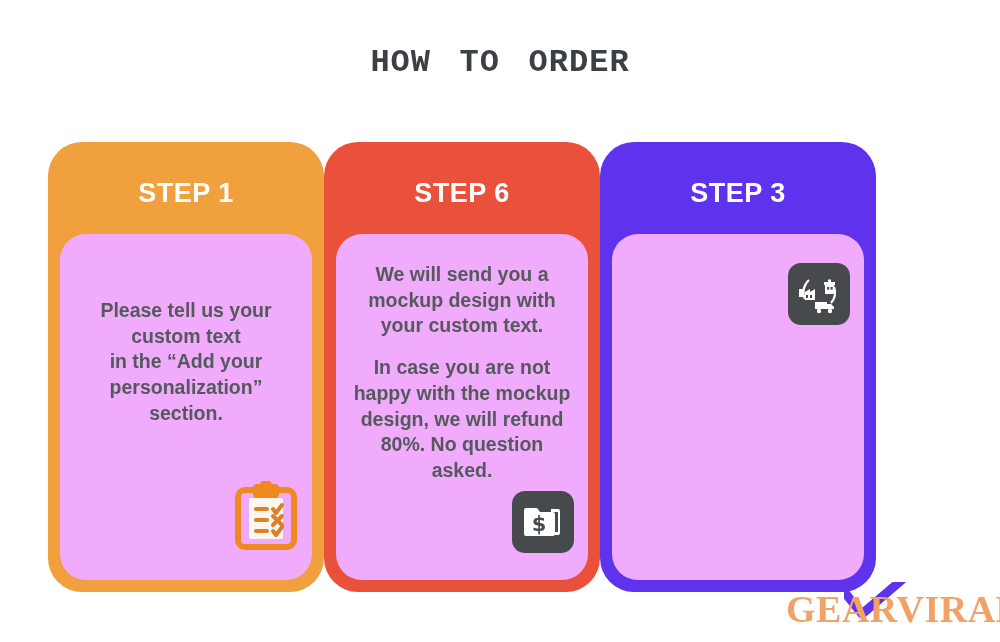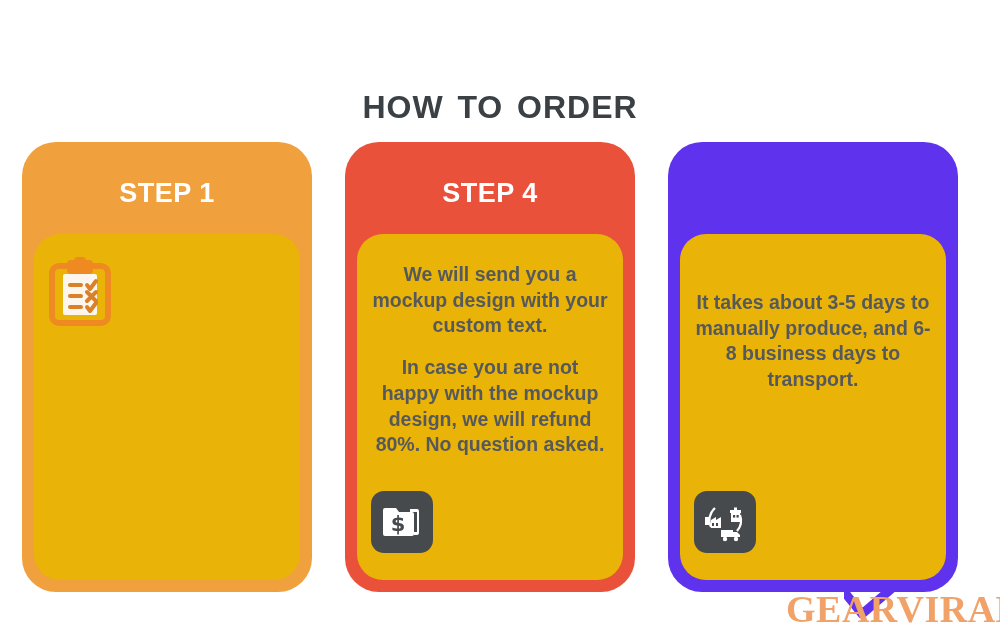--- a/index.html
+++ b/index.html
@@ -21,38 +21,37 @@
     height: 642px;
   }
 
   
   .title {
     position: absolute;
     top: 34px;
     left: 0;
     width: 1000px;
     text-align: center;
-    font-family: Liberation Sans, sans-serif;
+    font-family: Liberation Mono, monospace;
     font-weight: bold;
     font-size: 46px;
     letter-spacing: 1px;
     color: #3b4044;
     font-variant: small-caps;
     text-transform: lowercase;
     line-height: 1.1;
     white-space: nowrap;
-    margin-top: 43px;
   }
 
   
   .cards {
     position: absolute;
     top: 142px;
-    left: 22px;
-    width: 936px;
+    left: 48px;
+    width: 828px;
     height: 450px;
     display: flex;
     justify-content: space-between;
   }
 
   .card {
     width: 290px;
     height: 450px;
     border-radius: 34px;
     box-sizing: border-box;
@@ -72,26 +71,26 @@
     text-align: center;
     line-height: 1;
   }
 
   .card-panel {
     position: absolute;
     left: 12px;
     right: 12px;
     top: 92px;
     bottom: 12px;
-    background: #eab308;
+    background: #f0abfc;
     border-radius: 26px;
     display: flex;
     flex-direction: column;
     justify-content: flex-start;
-    align-items: flex-start;
+    align-items: flex-end;
     padding: 22px 14px 14px 14px;
     box-sizing: border-box;
   }
 
   .panel-text {
     width: 100%;
     text-align: center;
     color: #55595c;
     font-weight: bold;
     font-size: 19.5px;
@@ -167,63 +166,64 @@
 
 <div class="page">
 
   <div class="title">How to Order</div>
 
   <div class="cards">
 
     <div class="card card-1" id="card1" style="background: rgb(240, 160, 60);">
       <div class="card-step">STEP 1</div>
       <div class="card-panel">
+        <div class="panel-text" id="card1text">
+            <p>Please tell us your custom text<br>in the “Add your personalization” section.</p>
+          </div>
         <div class="icon-slot">
           <span>
             <svg width="64" height="70" viewBox="0 0 64 70" xmlns="http://www.w3.org/2000/svg">
               <rect x="4" y="9" width="56" height="57" rx="7" ry="7" fill="none" stroke="#ef8a22" stroke-width="6"></rect>
               <rect x="15" y="17" width="34" height="41" rx="2" ry="2" fill="#fdf6ec" stroke="none"></rect>
               <rect x="19" y="3" width="26" height="14" rx="4" ry="4" fill="#ef8a22"></rect>
               <circle cx="32" cy="6" r="5" fill="none" stroke="#ef8a22" stroke-width="4"></circle>
               <rect x="20" y="26" width="15" height="4" rx="2" fill="#d98029"></rect>
               <rect x="20" y="37" width="15" height="4" rx="2" fill="#d98029"></rect>
               <rect x="20" y="48" width="15" height="4" rx="2" fill="#d98029"></rect>
               <path d="M39 28 L42 32 L48 24" fill="none" stroke="#d98029" stroke-width="4" stroke-linecap="round" stroke-linejoin="round"></path>
               <path d="M39 35 L48 44 M48 35 L39 44" fill="none" stroke="#d98029" stroke-width="4" stroke-linecap="round"></path>
               <path d="M39 50 L42 54 L48 46" fill="none" stroke="#d98029" stroke-width="4" stroke-linecap="round" stroke-linejoin="round"></path>
             </svg>
           </span>
         </div>
       </div>
     </div>
 
     <div class="card card-2" id="card2" style="background: rgb(233, 81, 58);">
-      <div class="card-step">STEP 4</div>
+      <div class="card-step">STEP 6</div>
       <div class="card-panel">
         <div class="panel-text" id="card2text">
             <p>We will send you a mockup design with your custom text.</p>
             <p>In case you are not happy with the mockup design, we will refund 80%. No question asked.</p>
           </div>
         <div class="icon-slot">
           <span class="icon-tile">
             <svg width="44" height="44" viewBox="0 0 44 44" xmlns="http://www.w3.org/2000/svg">
               <path d="M30 9 h7 a2 2 0 0 1 2 2 v22 a2 2 0 0 1 -2 2 h-3 v-3 h3 V12 h-7 z" fill="#ffffff"></path>
               <path d="M5 8 h11 l3 4 h13 a2 2 0 0 1 2 2 v20 a2 2 0 0 1 -2 2 H5 a2 2 0 0 1 -2 -2 V10 a2 2 0 0 1 2 -2 z" fill="#ffffff"></path>
               <text x="18" y="31" font-family="DejaVu Sans, sans-serif" font-size="21" font-weight="bold" fill="#474a4d" text-anchor="middle">$</text>
             </svg>
           </span>
         </div>
       </div>
     </div>
 
     <div class="card card-3" id="card3" style="background: rgb(95, 51, 238);">
+      <div class="card-step">STEP 3</div>
       <div class="card-panel">
-        <div class="panel-text" id="card3text">
-            <p>It takes about 3-5 days to manually produce, and 6-8 business days to transport.</p>
-          </div>
         <div class="icon-slot">
           <span class="icon-tile">
             <svg width="46" height="46" viewBox="0 0 46 46" xmlns="http://www.w3.org/2000/svg">
               <path d="M13 9 A16 16 0 0 0 9 28" fill="none" stroke="#ffffff" stroke-width="2.2"></path>
               <path d="M11 22 l-2.5 6 l6 -1 z" fill="#ffffff"></path>
               <path d="M35 32 A16 16 0 0 0 38 16" fill="none" stroke="#ffffff" stroke-width="2.2"></path>
               <path d="M36 20 l2.5 -6 l-6 1 z" fill="#ffffff"></path>
               <g fill="#ffffff">
                 <rect x="3" y="18" width="5" height="8"></rect>
                 <path d="M9 21 l5 -3 v3 l5 -3 v11 H9 z"></path>

